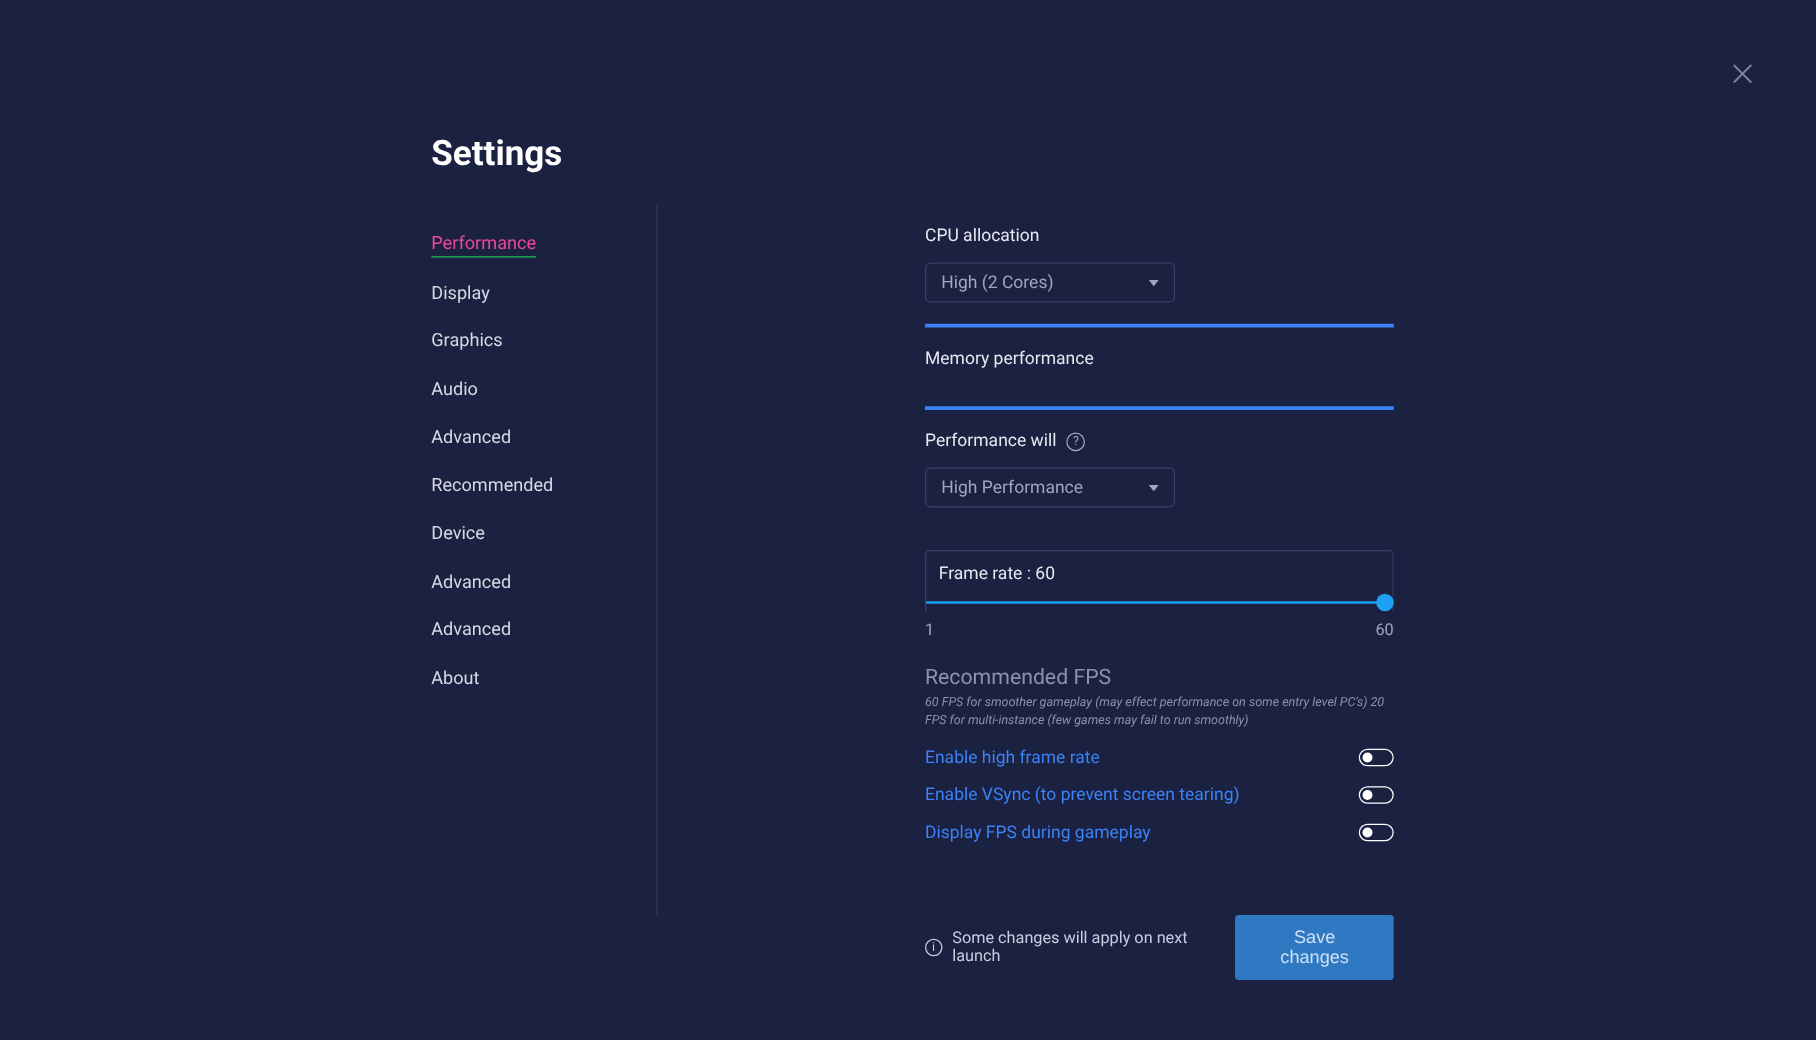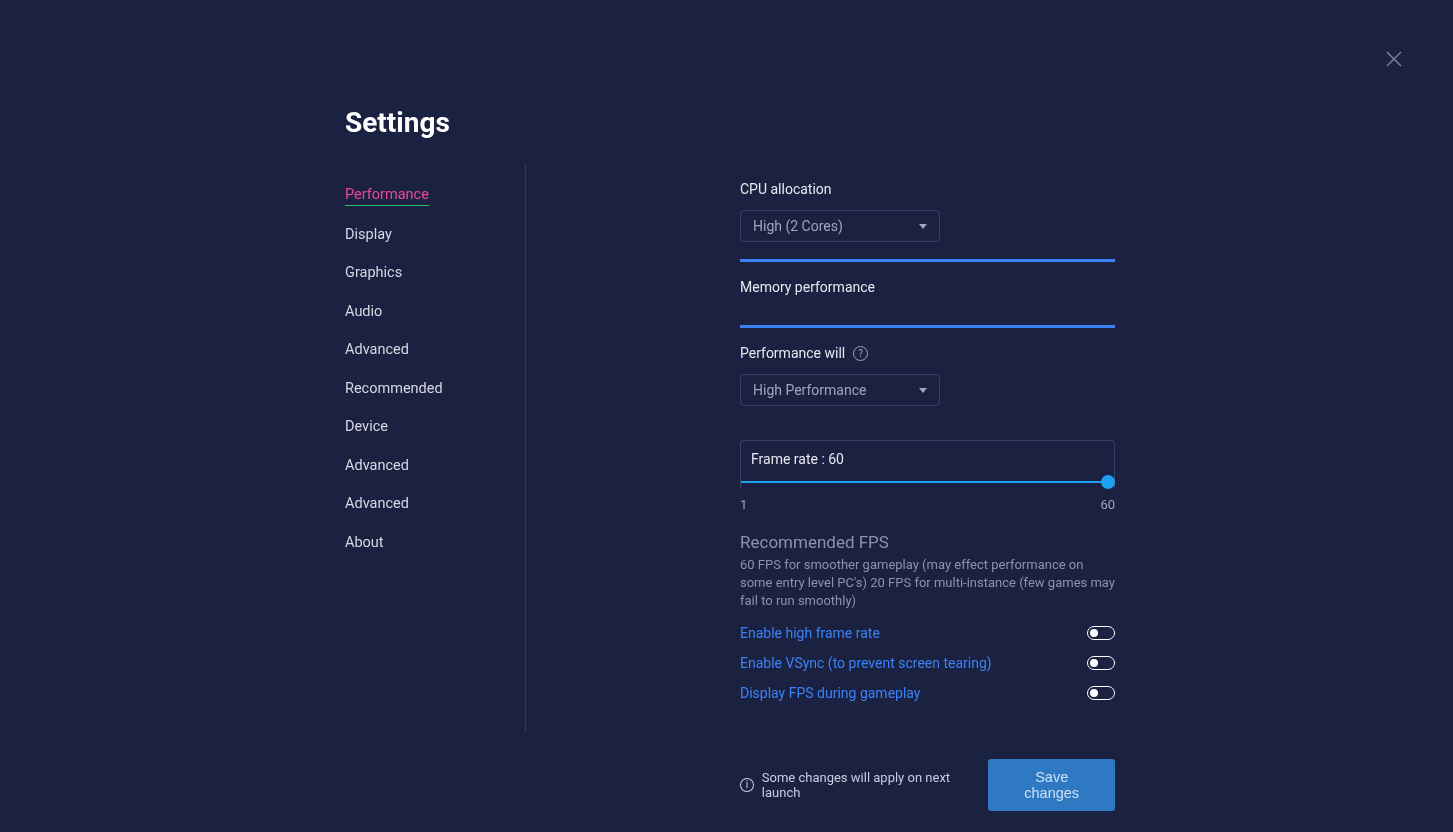--- a/index.html
+++ b/index.html
@@ -162,24 +162,25 @@
   font-size: 13px;
   color: #9ea6c2;
   margin-top: 8px;
 }
 .rec-title {
   font-size: 17px;
   color: #8b92ad;
   margin-top: 20px;
 }
 .rec-body {
-  font-size: 13px;
+  font-size: 10px;
   color: #8b92ad;
   line-height: 1.4;
   margin-top: 4px;
+  font-style: italic;
 }
 .toggle-row {
   display: flex;
   justify-content: space-between;
   align-items: center;
   margin-top: 14px;
 }
 .toggle-label {
   font-size: 14px;
   color: #3b82f6;

